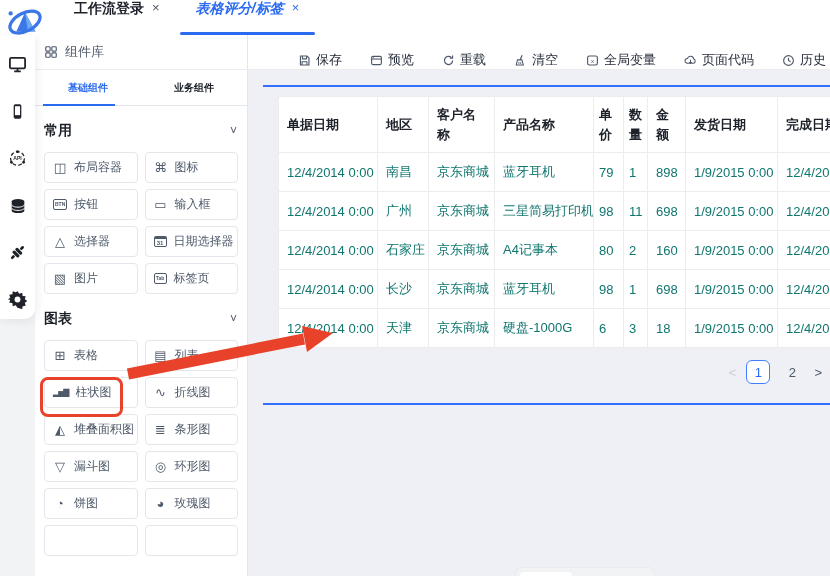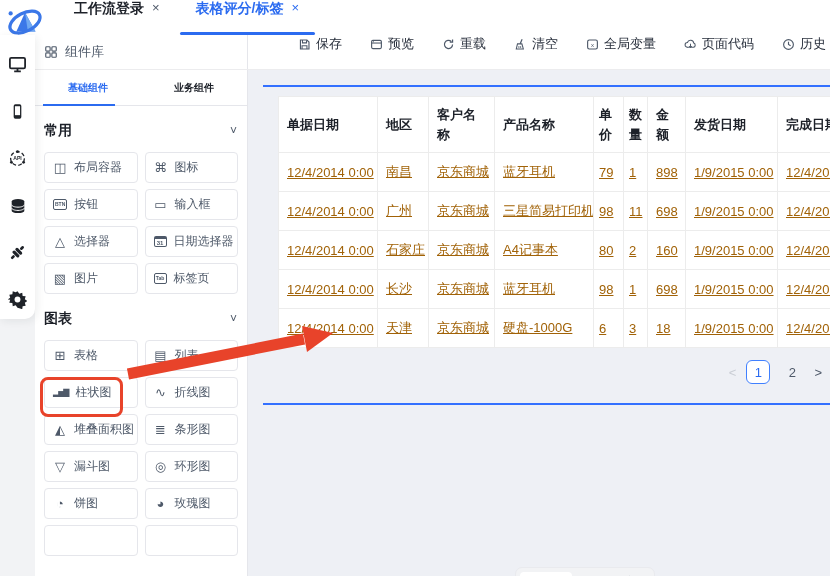--- a/index.html
+++ b/index.html
@@ -7,25 +7,25 @@
   #app {
     position:relative; width:830px; height:576px; overflow:hidden;
     font-family:"Liberation Sans","DejaVu Sans",sans-serif;
     color:#1d2129; background:#f2f3f5; font-size:13px;
   }
   
   .tab-row { position:absolute; top:0; left:0; right:0; height:35px; background:#fff; display:flex; align-items:stretch; padding-left:56px; z-index:5;}
   .logo { position:absolute; left:2px; top:1px; width:46px; height:44px; }
   .win-tab { position:relative; display:flex; align-items:flex-start; gap:8px; padding:0 18px; font-size:14px; font-weight:bold; cursor:pointer; color:#1d2129;}
   .win-tab .close { font-size:13px; font-weight:normal; color:#4e5969; }
-  .win-tab.active { color:#2b6bf0; }
+  .win-tab.active { color:#2b6bf0;font-style:italic; }
   .win-tab.active .close { color:#2b6bf0; }
   .win-tab.active::after { content:""; position:absolute; left:2px; right:2px; bottom:0; height:3px; border-radius:3px; background:#2b6bf0; }
   
-  .toolbar-row { position:absolute; top:35px; left:0; right:0; height:35px; background:#fff; display:flex; align-items:flex-start; padding-left:35px; border-bottom:1px solid #ececee; z-index:4;}
+  .toolbar-row { position:absolute; top:35px; left:0; right:0; height:35px; background:#fff; display:flex; align-items:flex-end; padding-left:35px; border-bottom:1px solid #ececee; z-index:4;}
   .tb-left { width:213px; height:100%; display:flex; align-items:center; gap:7px; padding-left:9px; border-right:1px solid #e5e6eb; color:#4e5969; }
   .tb-actions { flex:1; display:flex; justify-content:flex-end; align-items:center; gap:27px; padding-right:4px; overflow:hidden; }
   .tb-btn { display:flex; align-items:center; gap:5px; color:#272e3b; cursor:pointer; white-space:nowrap; }
   .tb-icon { display:inline-flex; width:14px; height:14px; align-items:center; justify-content:center; color:#4e5969; font-size:13px; line-height:1;}
   
   .icon-rail { position:absolute; left:0; top:35px; width:35px; height:284px; background:#fff; border-radius:0 0 10px 0; box-shadow:2px 2px 8px rgba(29,33,41,.08); display:flex; flex-direction:column; align-items:center; gap:25px; padding-top:20px; z-index:6;}
   .rail-item { width:22px; height:22px; display:flex; align-items:center; justify-content:center; cursor:pointer; }
   
   .left-panel { position:absolute; left:35px; top:70px; width:213px; bottom:0; background:#fff; border-right:1px solid #e5e6eb; overflow:hidden; z-index:3;}
   .panel-tabs { display:flex; height:36px; border-bottom:1px solid #e5e6eb; }
@@ -40,21 +40,21 @@
   .ci-icon.bars { font-size:8px; letter-spacing:-1px; }
   .boxicon { display:inline-flex; align-items:center; justify-content:center; border:1px solid #4e5969; border-radius:2px; font-size:7px; min-width:13px; height:11px; padding:0 1px; font-weight:bold;}
   .boxicon.cal { border-top-width:3px; font-size:6px; }
   .boxicon.tiny { font-size:5px; }
   
   .canvas { position:absolute; left:248px; top:70px; right:0; bottom:0; background:#eef0f5; overflow:hidden; }
   .selection { position:absolute; left:15px; right:0; top:15px; height:320px; border-top:2px solid #3370ff; border-bottom:2px solid #3370ff; pointer-events:none;}
   table.data { position:absolute; left:30px; top:26px; border-collapse:collapse; table-layout:fixed; background:#fff; width:589px;}
   table.data th, table.data td { border:1px solid #ececec; padding:6px 8px; font-size:13px; text-align:left; overflow:hidden; white-space:nowrap; vertical-align:middle;}
   table.data th { font-weight:bold; color:#1d2129; height:56px; white-space:normal; line-height:1.5;}
-  table.data td { height:39px; color:#a16207;text-decoration:underline; }
+  table.data td { height:39px; color:#0f766e; }
   table.data th.narrow, table.data td.narrow { padding:6px 5px; }
   .pagination { position:absolute; top:290px; right:8px; display:flex; align-items:center; gap:10px; font-size:13px; color:#4e5969;}
   .pg-prev { color:#c9cdd4; cursor:default; }
   .pg-next { color:#4e5969; cursor:pointer; }
   .pg-page { min-width:24px; height:24px; display:flex; align-items:center; justify-content:center; cursor:pointer; border-radius:6px;}
   .pg-page.active { background:#fff; border:1.5px solid #4080ff; color:#2b6bf0; }
   .bottom-strip { position:absolute; left:267px; top:497px; height:30px; background:#f2f3f5; border:1px solid #e9eaee; border-radius:7px 7px 0 0; display:flex; gap:2px; padding:4px 4px; }
   .bstrip-tab { font-size:12px; padding:2px 14px; border-radius:4px; color:#4e5969; white-space:nowrap; cursor:pointer;}
   .bstrip-tab.active { background:#fff; color:#1d2129; }
   

